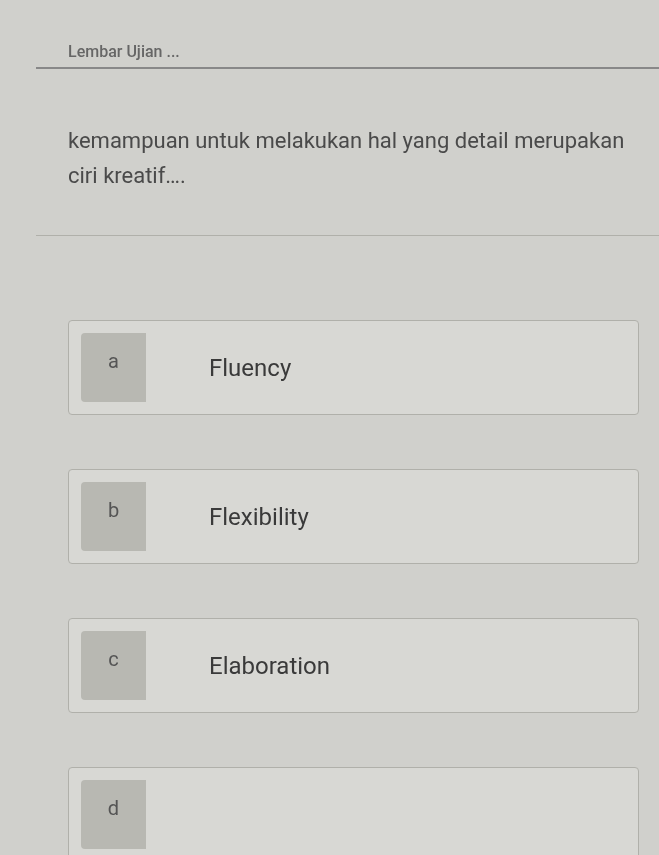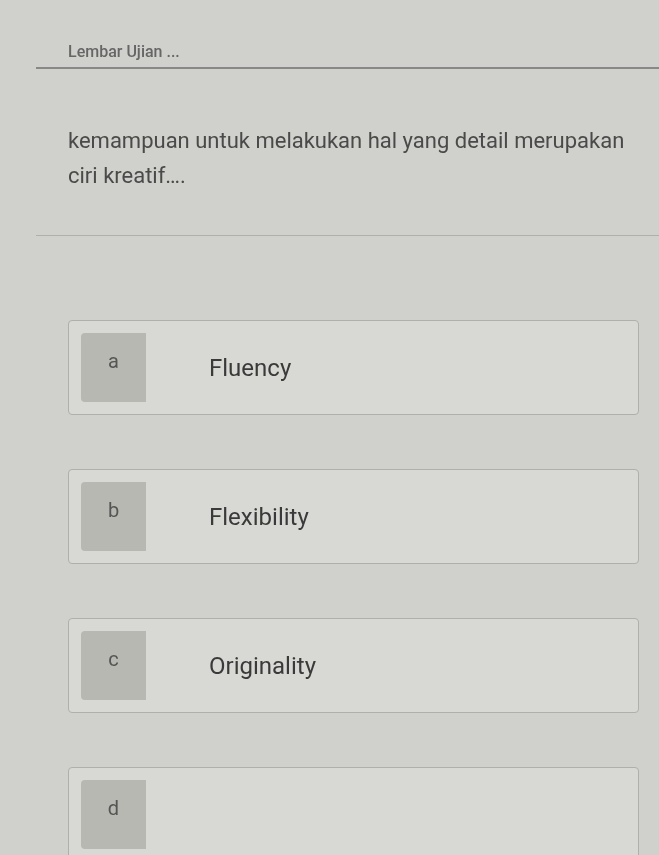--- a/index.html
+++ b/index.html
@@ -85,21 +85,21 @@
   <div class="option-item">
     <div class="option-letter">a</div>
     <div class="option-text">Fluency</div>
   </div>
   <div class="option-item">
     <div class="option-letter">b</div>
     <div class="option-text">Flexibility</div>
   </div>
   <div class="option-item">
     <div class="option-letter">c</div>
-    <div class="option-text">Originality</div>
+    <div class="option-text">Elaboration</div>
   </div>
   <div class="option-item">
     <div class="option-letter">d</div>
   </div>
   <div class="option-item last">
     <div class="option-letter">e</div>
   </div>
 </div>
 
 </body></html>

